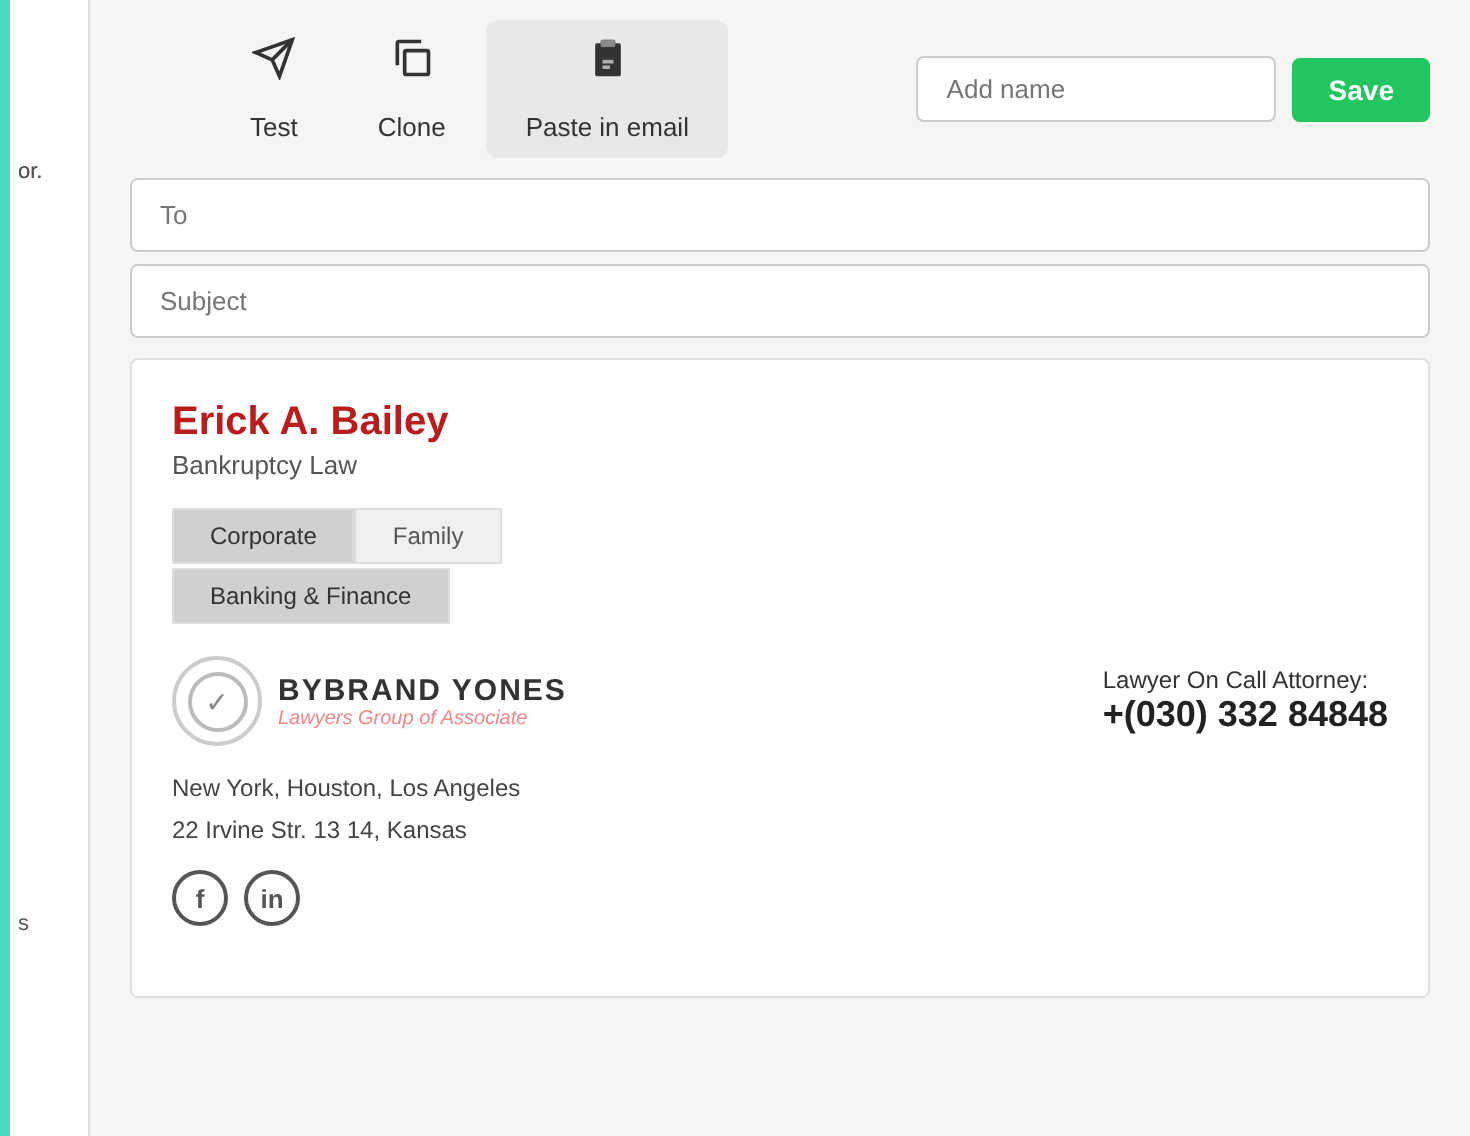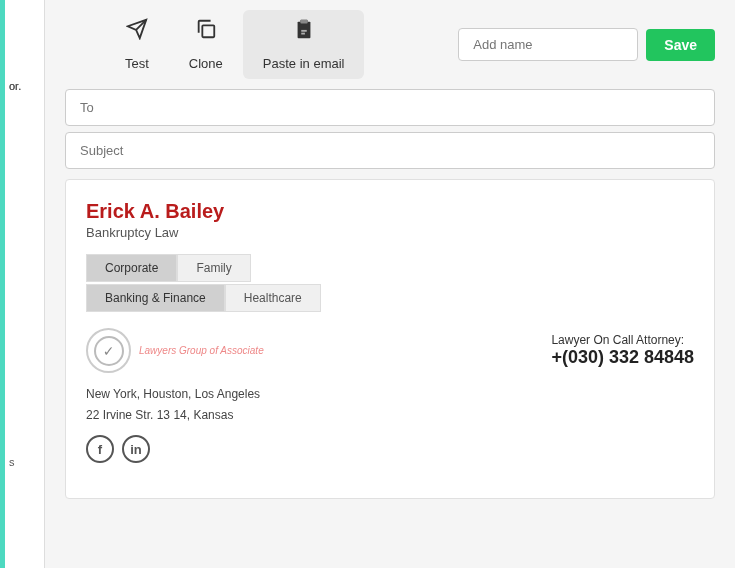--- a/index.html
+++ b/index.html
@@ -329,32 +329,32 @@
     <div class="sig-name">Erick A. Bailey</div>
     <div class="sig-title">Bankruptcy Law</div>
 
     <div class="sig-tags">
       <div class="sig-tag highlighted">Corporate</div>
       <div class="sig-tag">Family</div>
     </div>
 
     <div class="sig-row2">
       <div class="sig-tag highlighted">Banking &amp; Finance</div>
-      <div class="sig-tag">Healthcare</div>
     </div>
 
     <div class="sig-logo-area">
       <div class="sig-logo-img">
 
         <div class="logo-circle">
           <div class="logo-inner-circle">
             <span class="logo-check">✓</span>
           </div>
         </div>
         <div class="logo-text-block">
+          <span class="logo-brand">BYBRAND YONES</span>
           <span class="logo-sub">Lawyers Group of Associate</span>
         </div>
       </div>
 
       <div class="sig-contact">
         <div class="sig-contact-label">Lawyer On Call Attorney:</div>
         <div class="sig-contact-phone">+(030) 332 84848</div>
       </div>
     </div>
 

